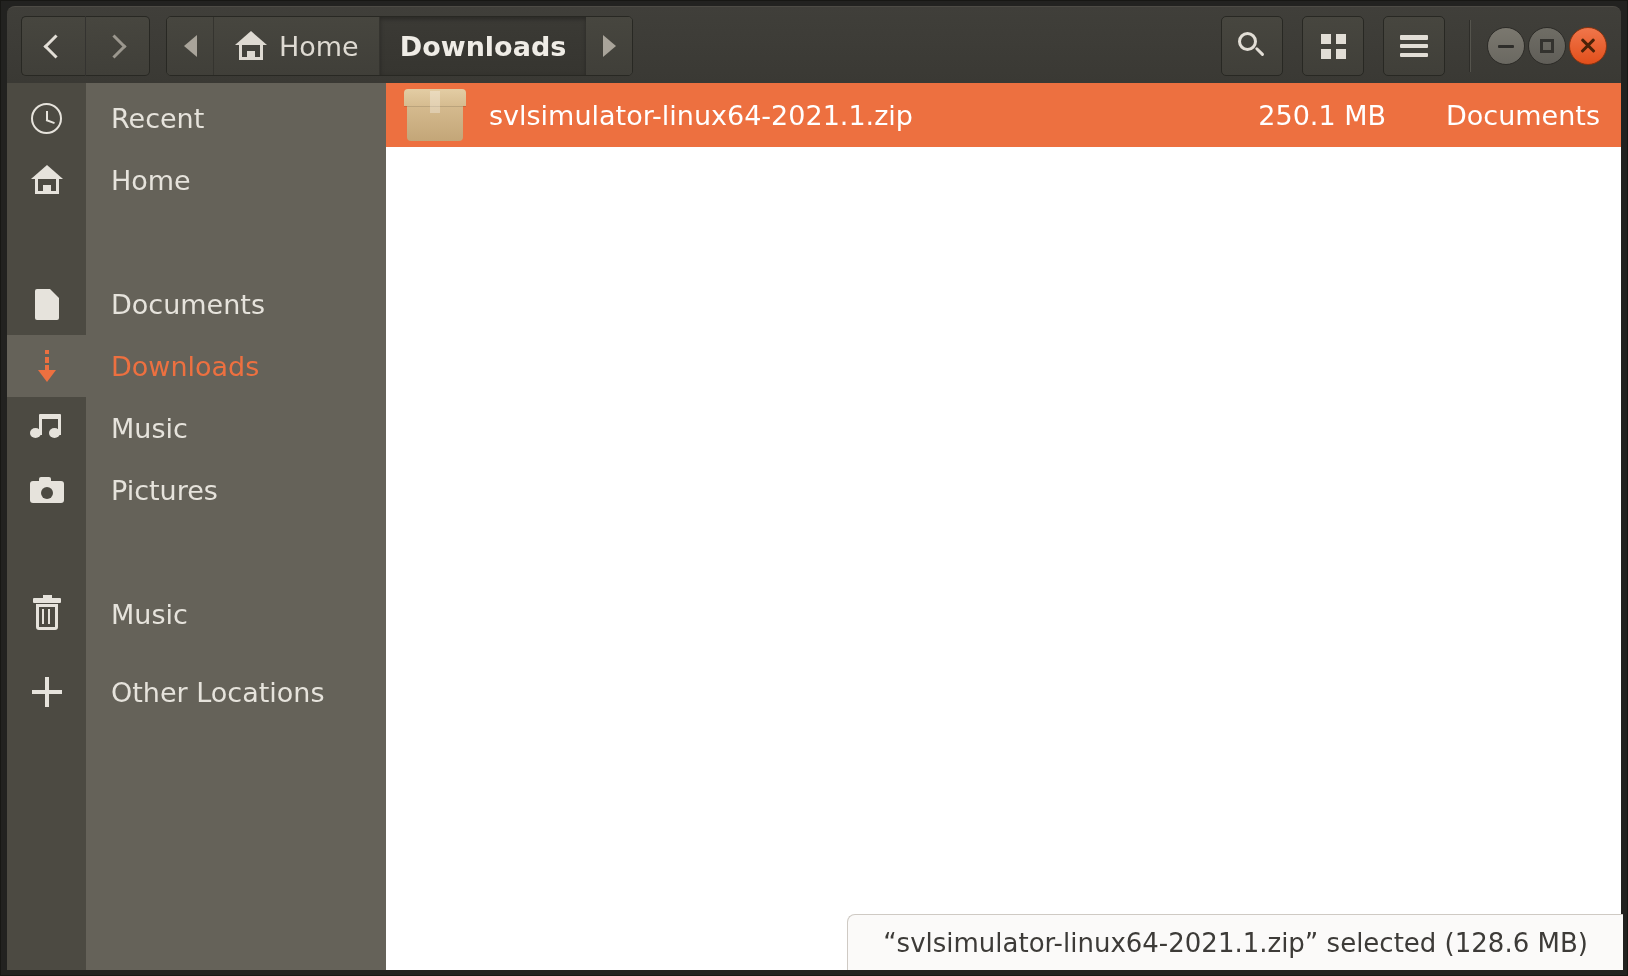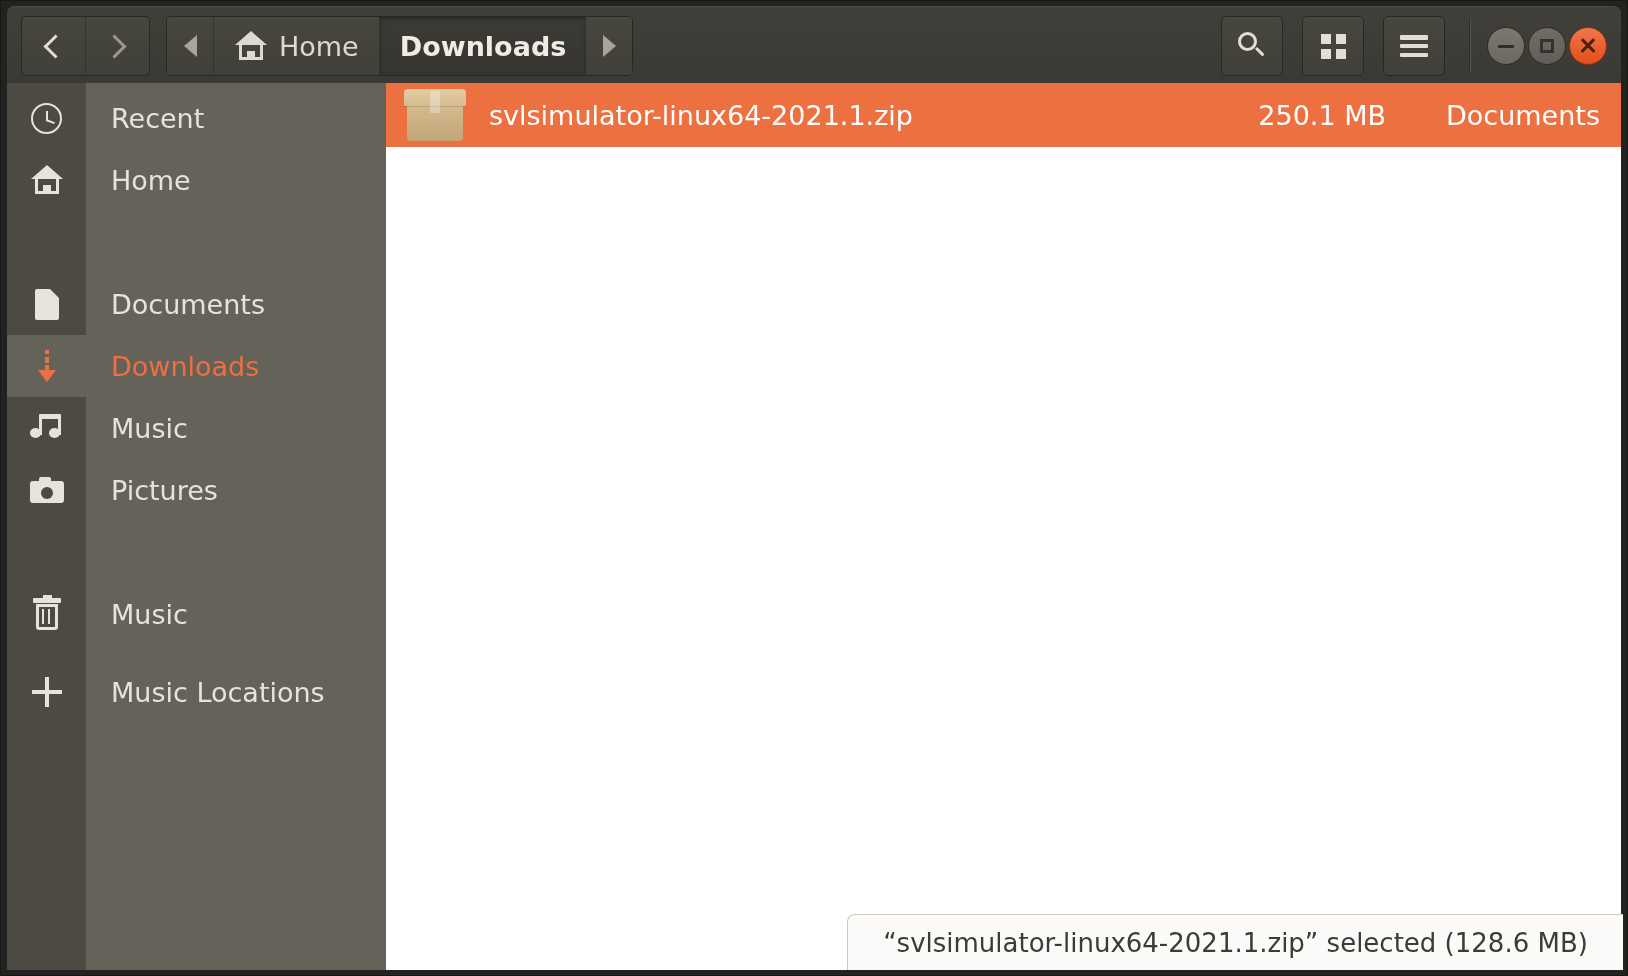--- a/index.html
+++ b/index.html
@@ -471,21 +471,21 @@
               <span class="r2"></span>
             </span>
         </span>
         <span class="sb-label">Music</span>
       </div>
 
       <div class="sb-item" style="top:578px">
         <span class="sb-ico">
             <span class="g-plus"></span>
           </span>
-        <span class="sb-label">Music Locations</span>
+        <span class="sb-label">Other Locations</span>
       </div>
     </div>
 
     <div id="filepane">
 
 
       <div id="row">
         <span class="cell-name">
           <span class="g-box">
             <span class="bot"></span>

